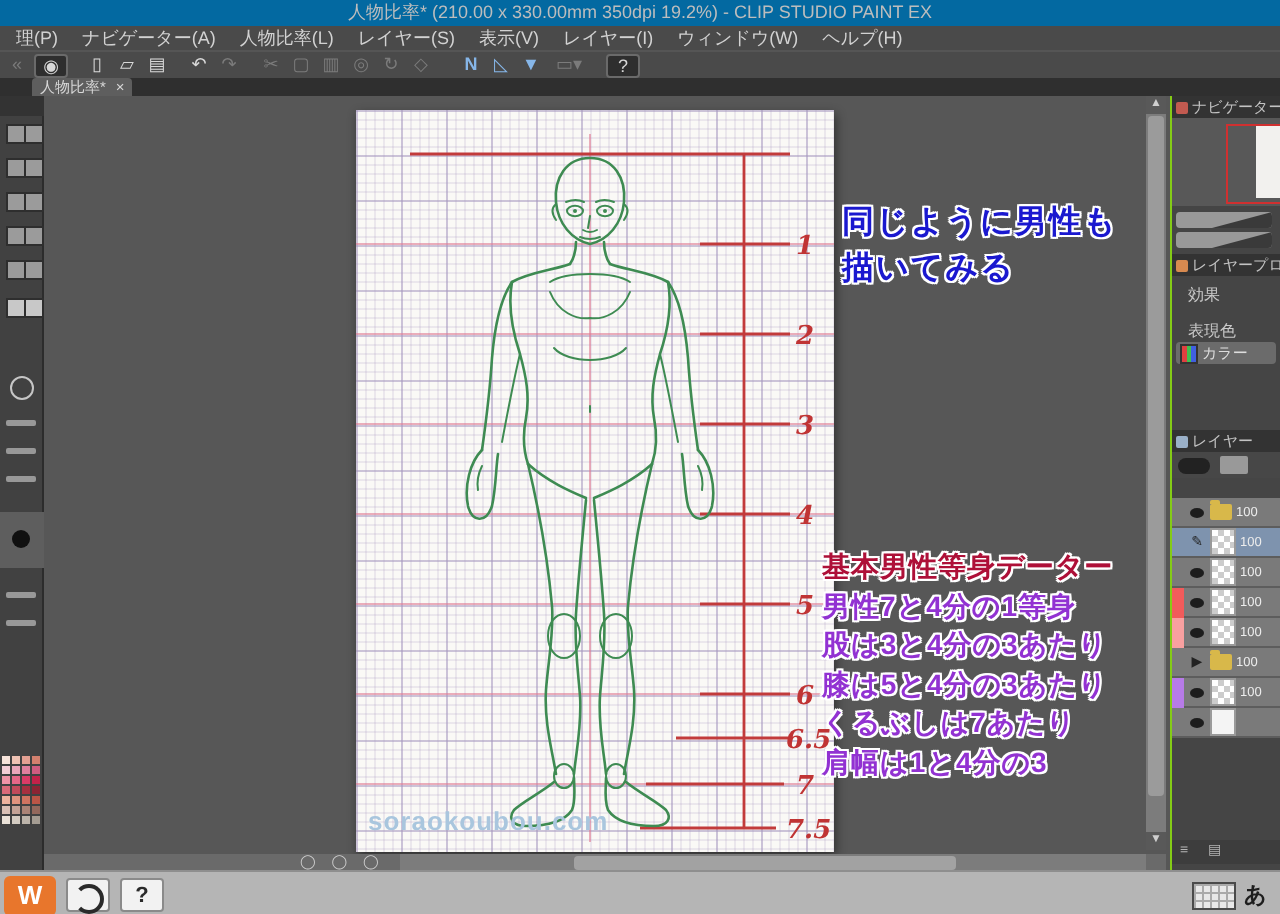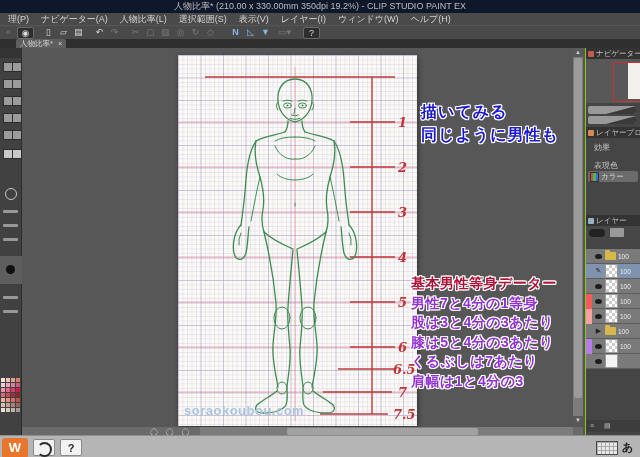--- a/index.html
+++ b/index.html
@@ -2,21 +2,21 @@
 <html><head>
 <meta charset="utf-8">
 <style>
   html,body{margin:0;padding:0;background:#222;}
   .screen{position:relative;width:640px;height:457px;overflow:hidden;
     font-family:"Liberation Sans",sans-serif;background:#575757;
     -webkit-font-smoothing:antialiased;}
   .abs{position:absolute;}
 
   
-  .titlebar{left:0;top:0;width:640px;height:13px;background:#0f172a;color:#bdbdbd;
+  .titlebar{left:0;top:0;width:640px;height:13px;background:#0369a1;color:#bdbdbd;
     font-size:9px;line-height:13px;text-align:center;white-space:nowrap;}
   .menubar{left:0;top:13px;width:640px;height:12px;background:#4a4a4a;color:#d2d2d2;
     font-size:9px;line-height:12px;display:flex;padding-left:2px;box-sizing:border-box;}
   .menubar span{padding:0 6px;white-space:nowrap;}
   .cmdbar{left:0;top:25px;width:640px;height:14px;background:#4a4a4a;border-top:1px solid #555;
     box-sizing:border-box;display:flex;align-items:center;}
   .cmdbar .tbi{display:inline-block;text-align:center;font-size:9px;line-height:11px;
     color:#d8d8d8;min-width:13px;margin-left:2px;}
   .tbi.box{background:#2e2e2e;border:1px solid #6a6a6a;border-radius:2px;height:10px;min-width:15px;}
   .tbi.dim{color:#7b7b7b;}
@@ -124,21 +124,21 @@
 <div class="screen">
 
   <div class="abs titlebar">
     <span>人物比率* (210.00 x 330.00mm 350dpi 19.2%) - CLIP STUDIO PAINT EX</span>
   </div>
 
   <div class="abs menubar">
     <span>理(P)</span>
     <span>ナビゲーター(A)</span>
     <span>人物比率(L)</span>
-    <span>選択範囲(S)</span>
+    <span>レイヤー(S)</span>
     <span>表示(V)</span>
     <span>レイヤー(I)</span>
     <span>ウィンドウ(W)</span>
     <span>ヘルプ(H)</span>
   </div>
 
   <div class="abs cmdbar">
     <span class="tbi dim">«</span>
     <span class="tbi box">◉</span>
     <span class="tbi" style="margin-left:8px">▯</span>
@@ -295,22 +295,22 @@
           <ellipse cx="104" cy="333" rx="5" ry="6" stroke-width="1"></ellipse>
           <ellipse cx="130" cy="333" rx="5" ry="6" stroke-width="1"></ellipse>
           <path d="M99,336 C93,341 83,346 79,350 C76,354 78,358 85,358 C95,358 104,356 108,350 C110,345 109,338 109,334"></path>
           <path d="M135,336 C141,341 151,346 155,350 C158,354 156,358 149,358 C139,358 130,356 126,350 C124,345 125,338 125,334"></path>
         </g>
       </svg>
       <div class="abs watermark">soraokoubou.com</div>
     </div>
 
     <div class="abs bluenote" style="color:#1a18cf">
+      <div class="outline">同じように男性も</div>
       <div class="outline">描いてみる</div>
-      <div class="outline">同じように男性も</div>
     </div>
 
     <div class="abs datanote">
       <div class="outline" style="color:#ae1038">基本男性等身データー</div>
       <div class="outline" style="color:#9232d2">男性7と4分の1等身</div>
       <div class="outline" style="color:#9232d2">股は3と4分の3あたり</div>
       <div class="outline" style="color:#9232d2">膝は5と4分の3あたり</div>
       <div class="outline" style="color:#9232d2">くるぶしは7あたり</div>
       <div class="outline" style="color:#9232d2">肩幅は1と4分の3</div>
     </div>

